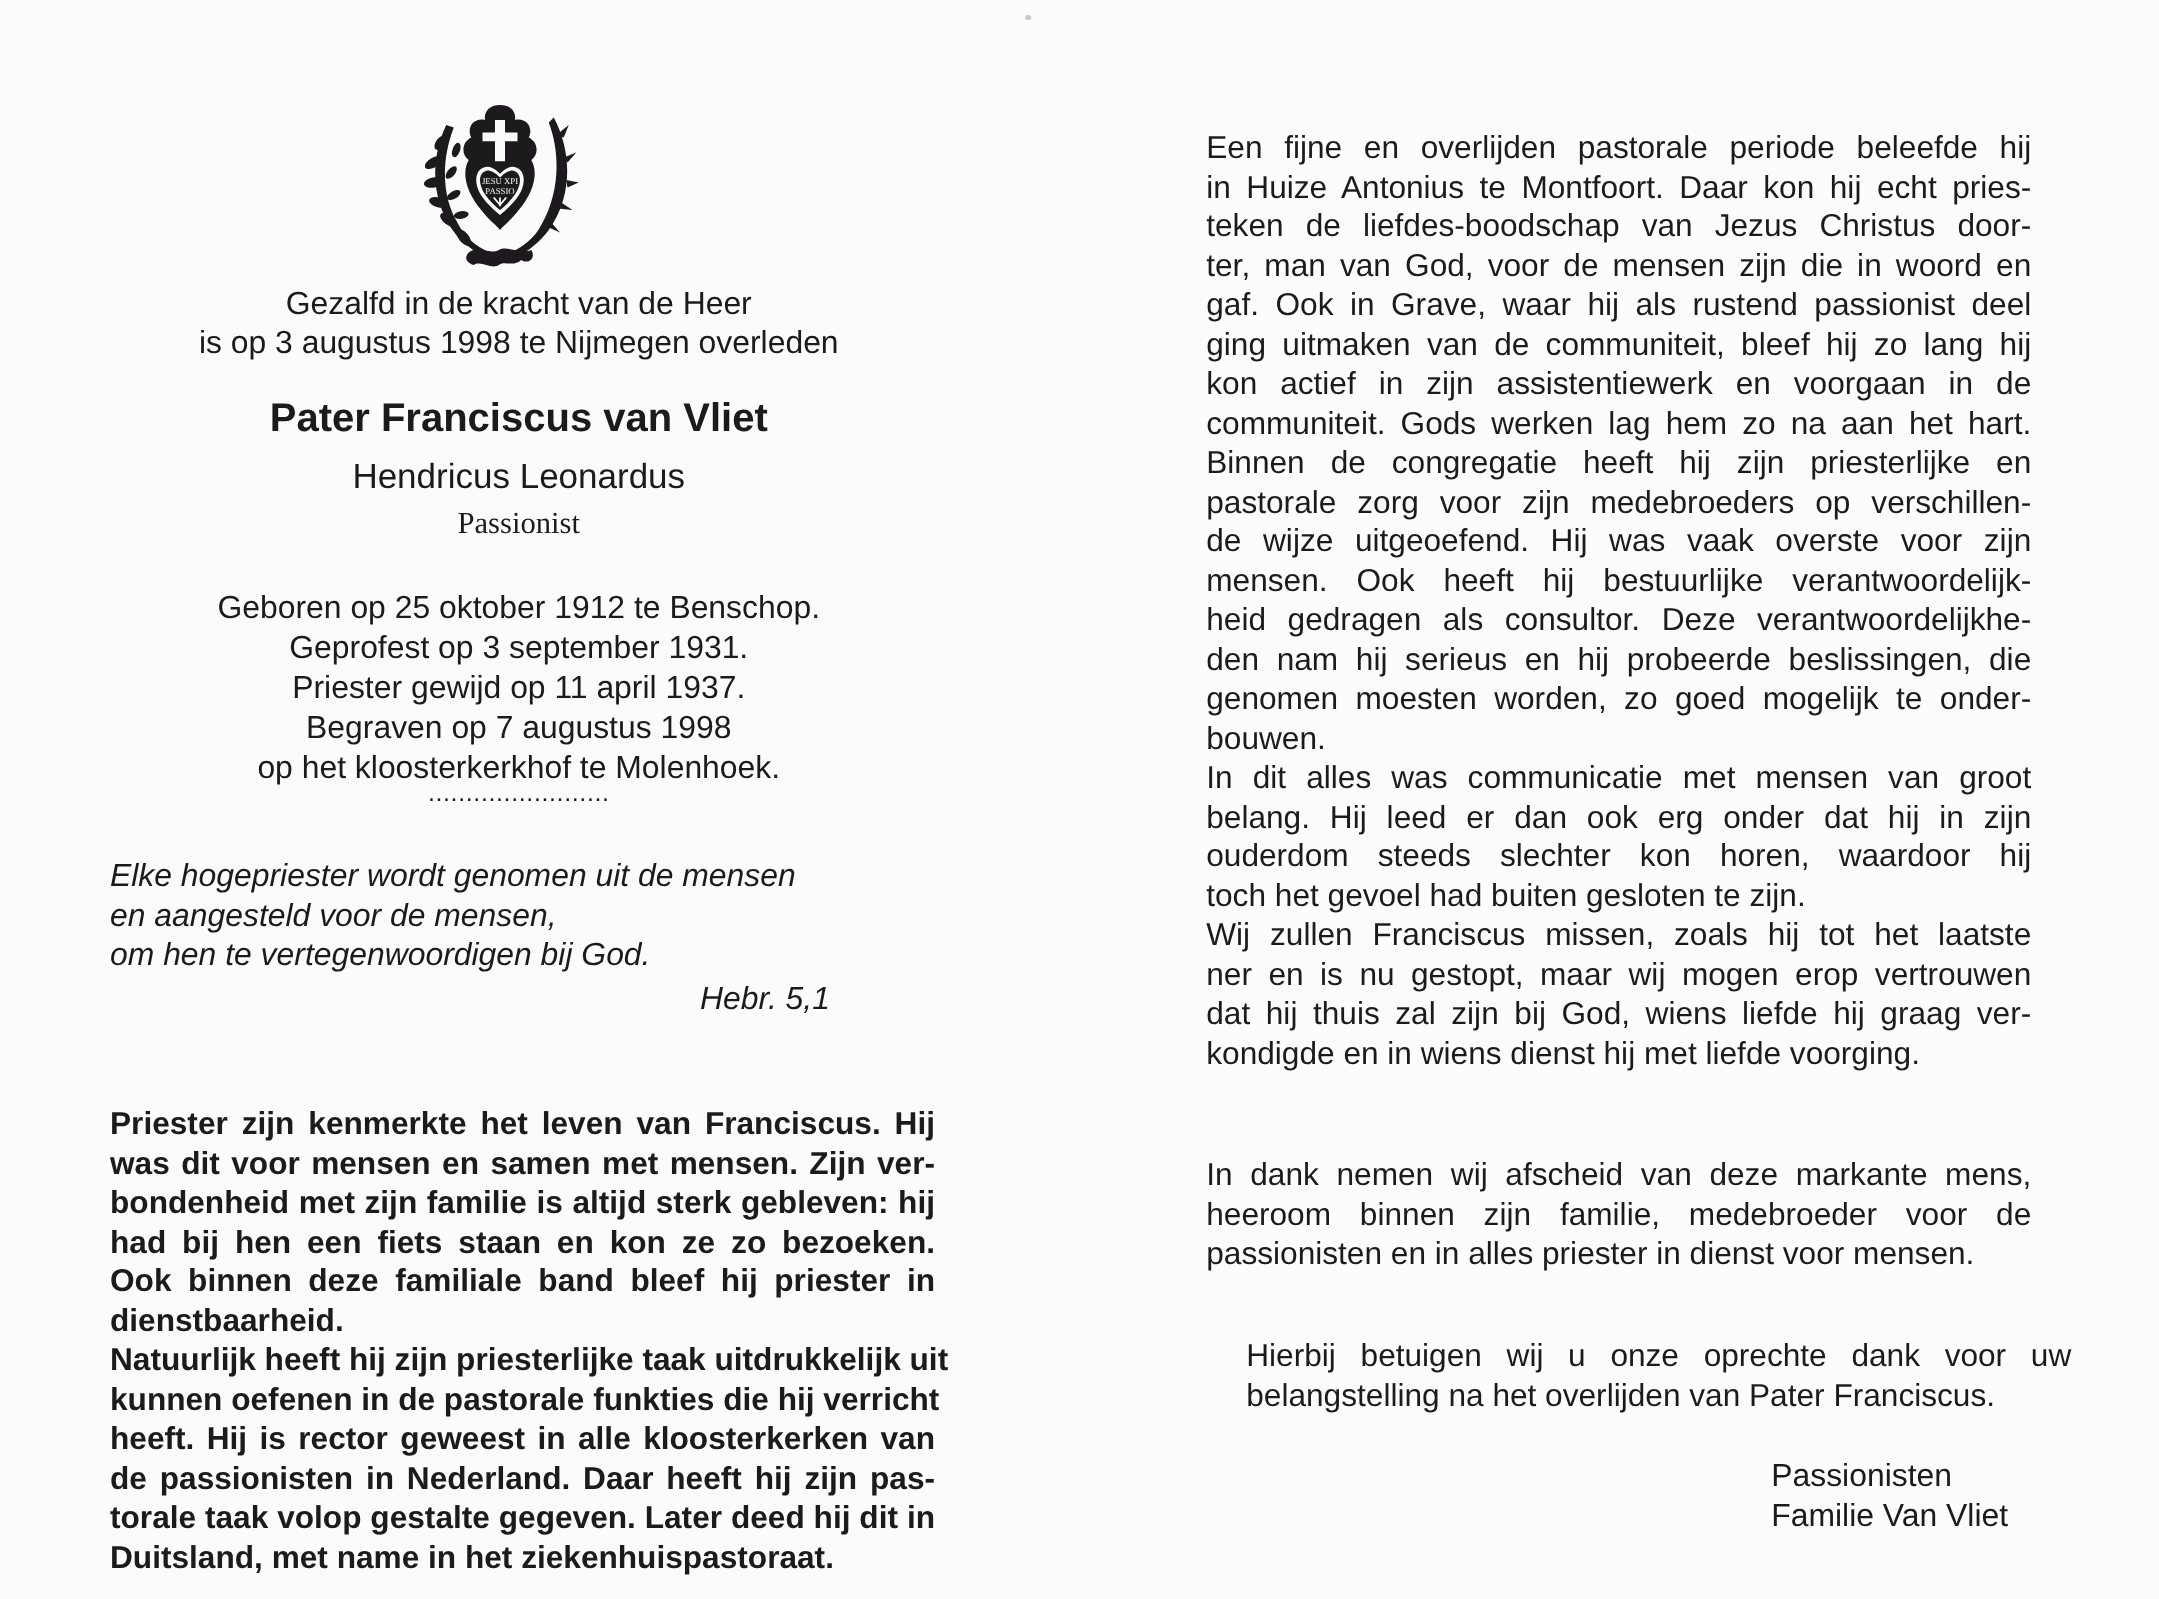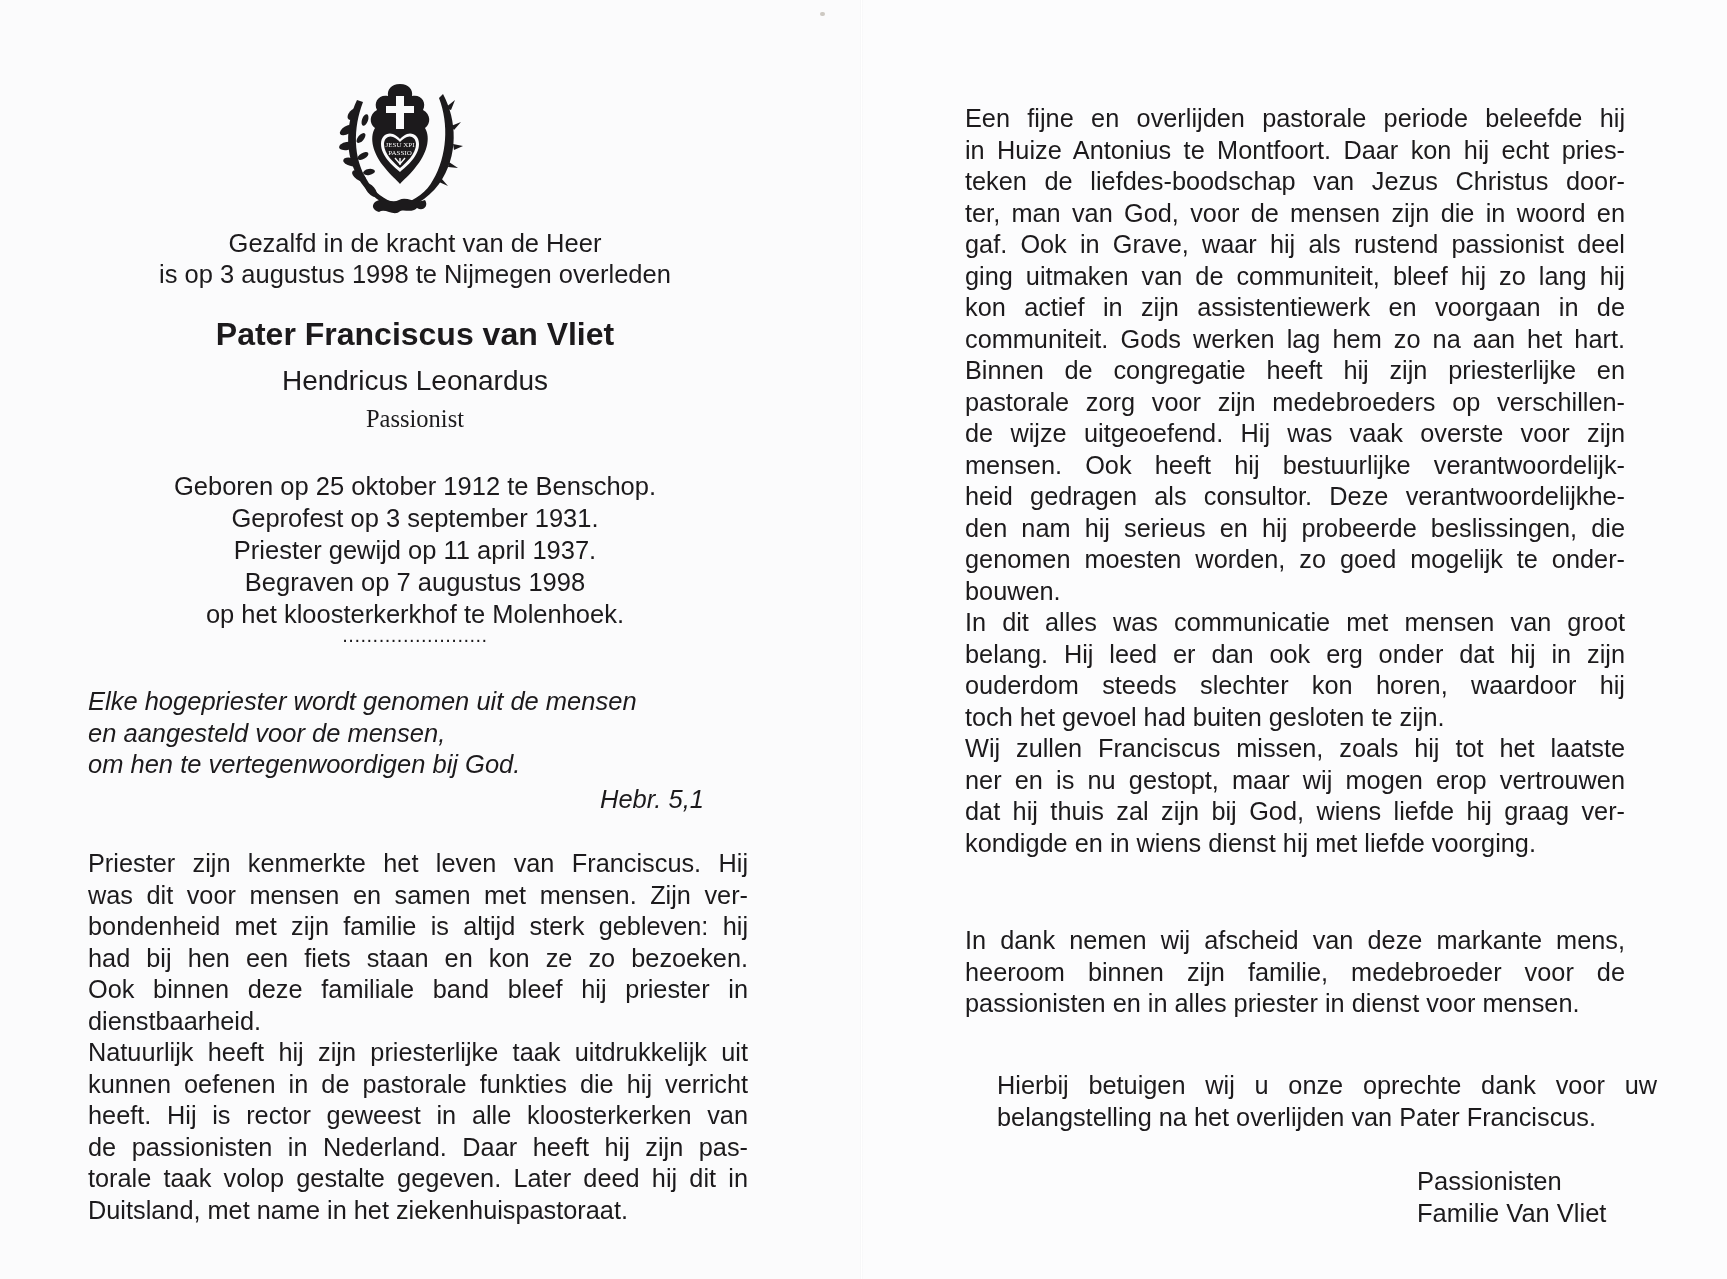--- a/index.html
+++ b/index.html
@@ -95,21 +95,21 @@
       width: 660px;
       font-style: italic;
       font-size: 25.5px;
       line-height: 31.5px;
     }
     .quote-ref {
       position: absolute;
       left: 560px;
       top: 784px;
       width: 184px;
-      text-align: center;
+      text-align: left;
       font-style: italic;
       font-size: 25.5px;
       line-height: 31px;
     }
 
     .body-text {
       position: absolute;
       font-size: 25.3px;
       line-height: 31.5px;
       text-align: justify;
@@ -119,22 +119,23 @@
       display: block;
       text-align: justify;
       text-align-last: justify;
       white-space: nowrap;
     }
     .line.last {
       text-align-last: left;
     }
     .left-body {
       left: 88px;
-      top: 848px;
-      width: 660px;
+      top: 884px;
+      width: 660px;
+      font-weight: bold;
     }
     .right-body-1 {
       left: 965px;
       top: 103px;
       width: 660px;
     }
     .right-body-2 {
       left: 965px;
       top: 925px;
       width: 660px;

